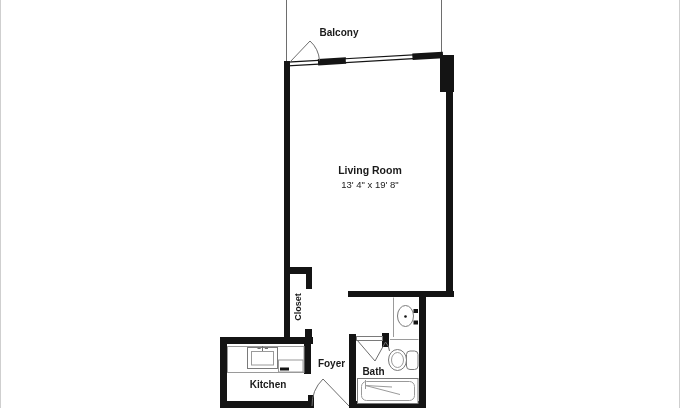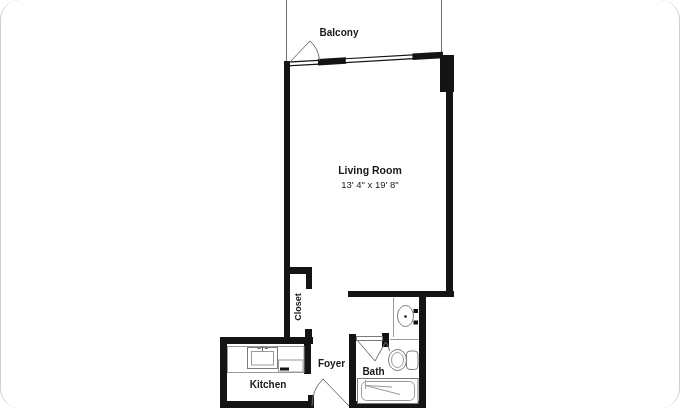--- a/index.html
+++ b/index.html
@@ -1,19 +1,19 @@
 <!DOCTYPE html>
 <html style="--bg: #ffffff; --wall: #141414; --line: #6e6e6e; --fixture: #7a7a7a; --fixture-light: #9a9a9a; --text: #1a1a1a; --edge: #cfcfcf;"><head>
 <meta charset="utf-8">
 <style>
   html,body{margin:0;padding:0;background:#fff;}
   .stage{
     position:relative;width:680px;height:408px;background:var(--bg,#fff);
     box-sizing:border-box;border-left:1px solid var(--edge,#cfcfcf);border-right:1px solid var(--edge,#cfcfcf);
-    font-family:"Liberation Sans",sans-serif;overflow:hidden;border-radius:20px;
+    font-family:"Liberation Sans",sans-serif;overflow:hidden;
   }
   svg{position:absolute;left:0;top:0;}
   .wall{fill:var(--wall,#141414);stroke:none;}
   .pline{stroke:var(--line,#6e6e6e);stroke-width:1;fill:none;}
   .win-outer{stroke:var(--wall,#141414);stroke-width:5;fill:none;stroke-linecap:butt;}
   .win-inner{stroke:var(--bg,#fff);stroke-width:2.6;fill:none;stroke-linecap:butt;}
   .blackseg{stroke:var(--wall,#141414);stroke-width:6.5;fill:none;stroke-linecap:butt;}
   .door{stroke:var(--line,#6e6e6e);stroke-width:1;fill:none;}
   .fixture{stroke:var(--fixture,#7a7a7a);stroke-width:1;fill:var(--bg,#fff);}
   .fixline{stroke:var(--fixture-light,#9a9a9a);stroke-width:1;fill:none;}

